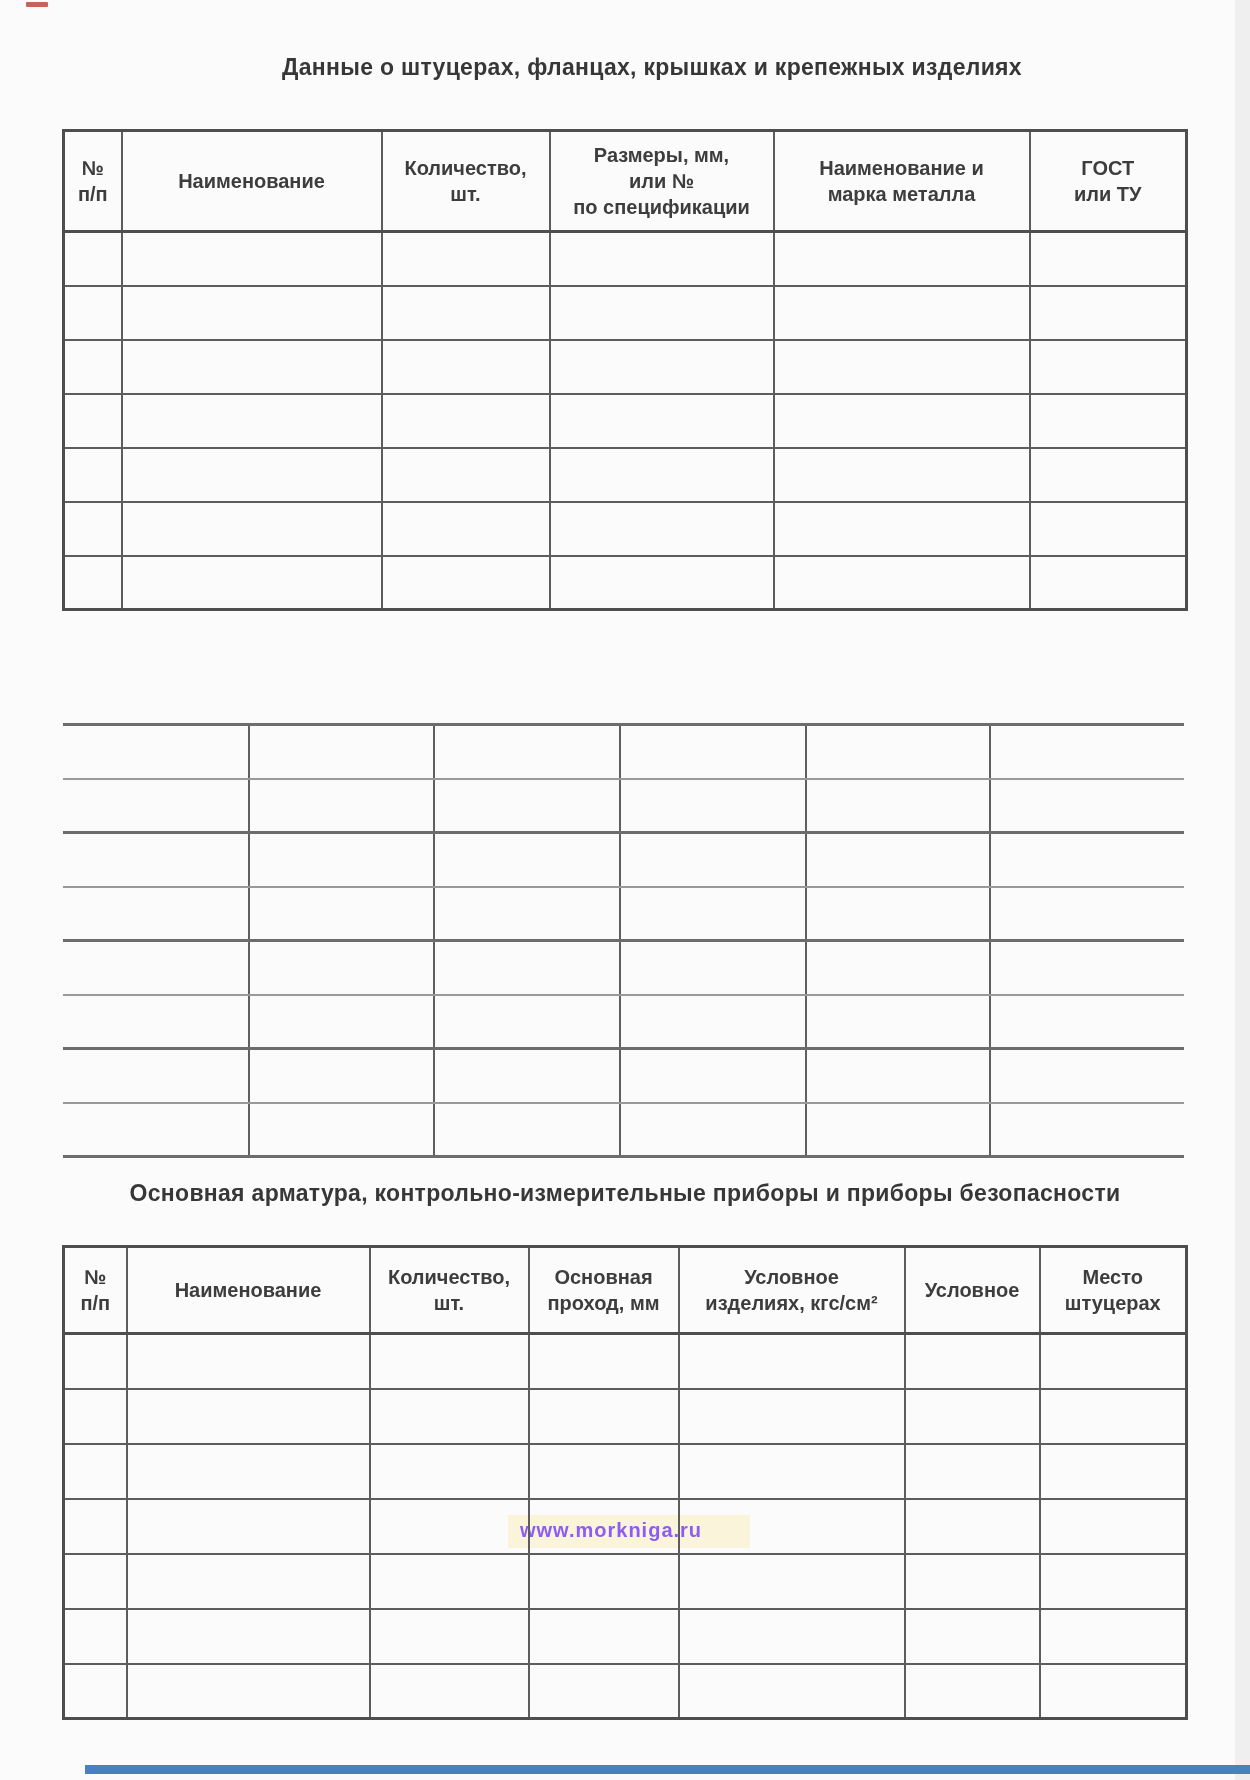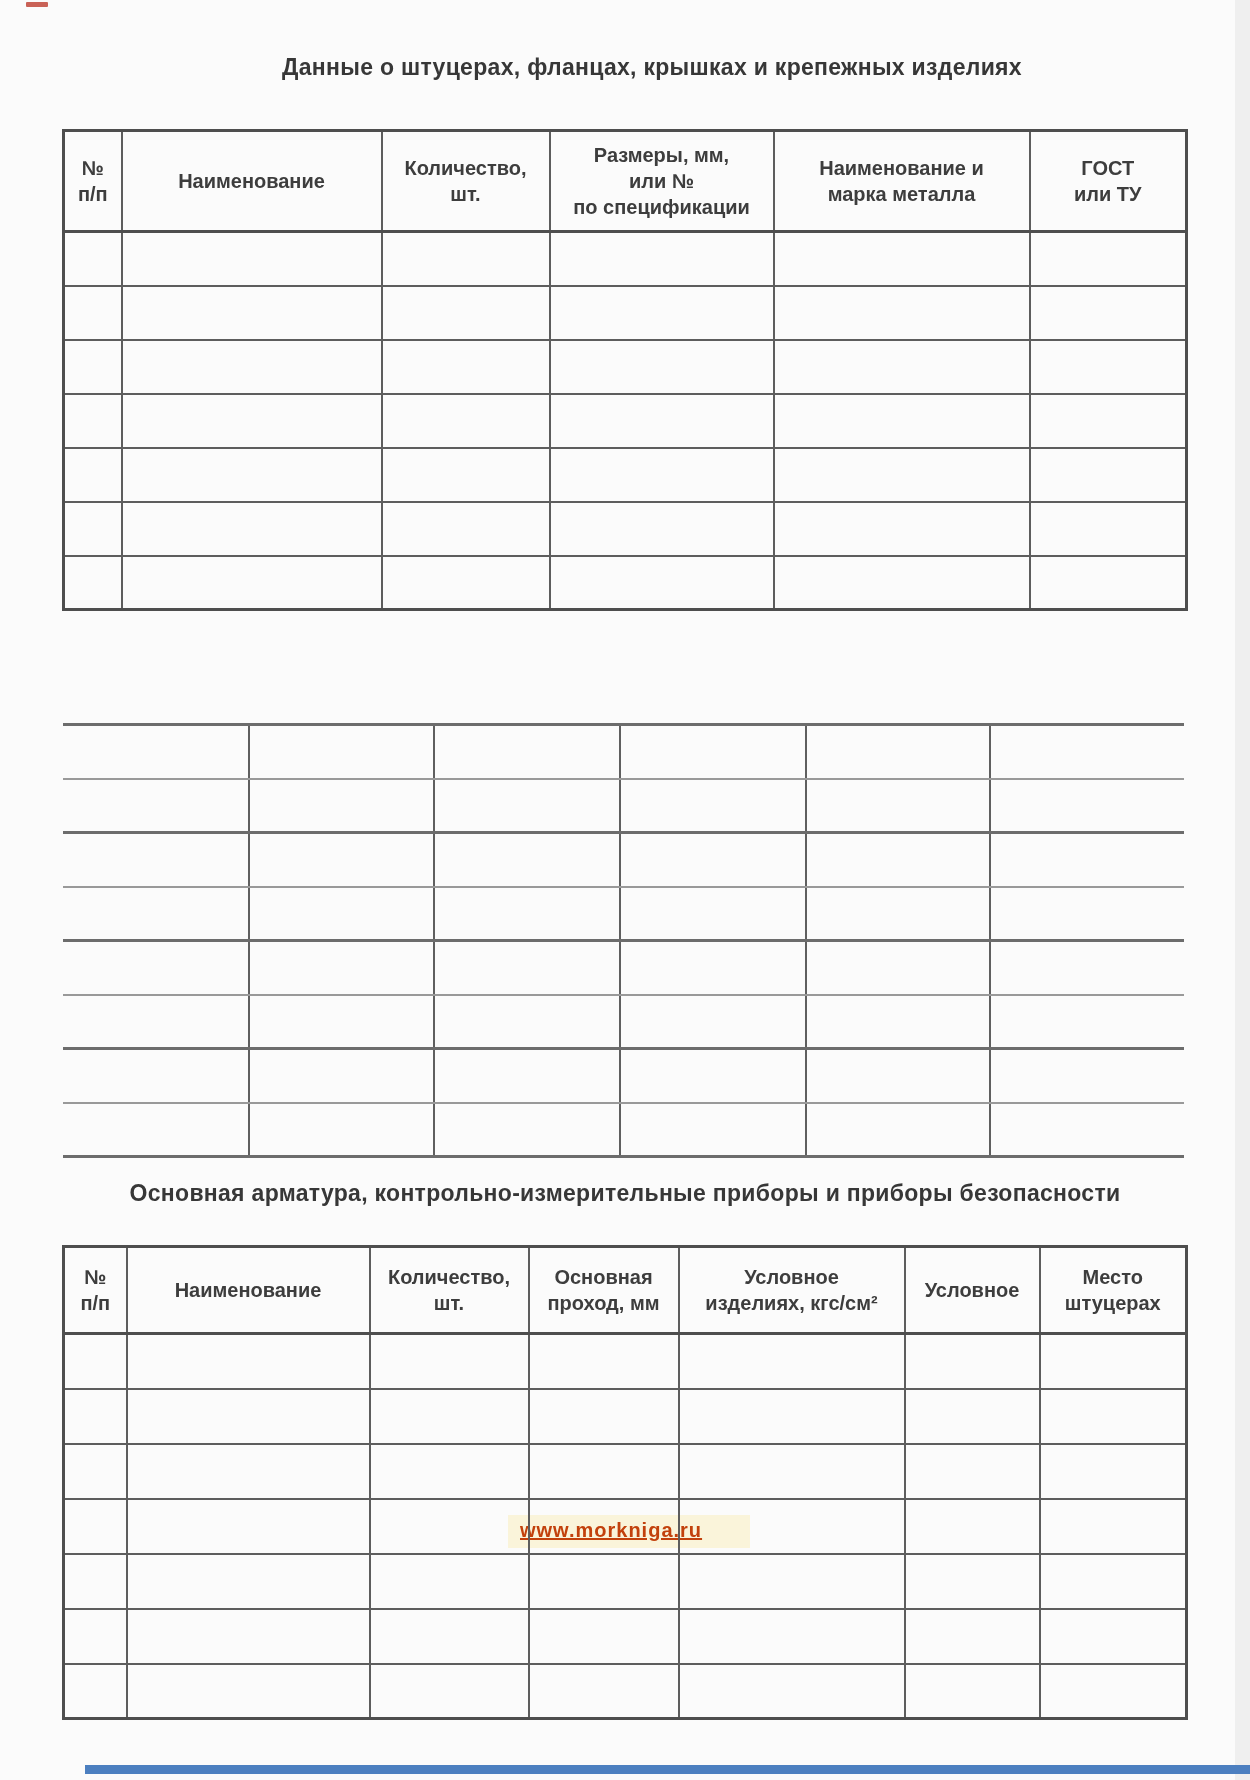--- a/index.html
+++ b/index.html
@@ -65,21 +65,21 @@
   }
 </style>
 </head>
 <body>
 
 <div class="page">
 
   <div class="red-tick"></div>
   <div class="right-strip"></div>
 
-  <div class="watermark" style="color: #c2410c; background: rgb(250, 244, 218); text-decoration: underline;">www.morkniga.ru</div>
+  <div class="watermark" style="color: #8b5cf6; background: rgb(250, 244, 218);">www.morkniga.ru</div>
 
   <div class="doc-title" id="title1">Данные о штуцерах, фланцах, крышках и крепежных изделиях</div>
 
   <table id="table1" class="bordered">
     <colgroup>
       <col style="width:58px">
         <col style="width:260px">
         <col style="width:168px">
       <col style="width:224px">
         <col style="width:256px">

